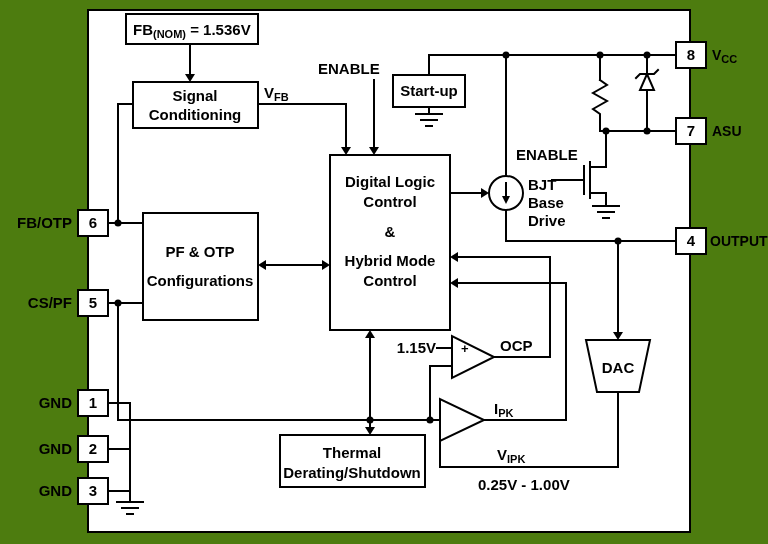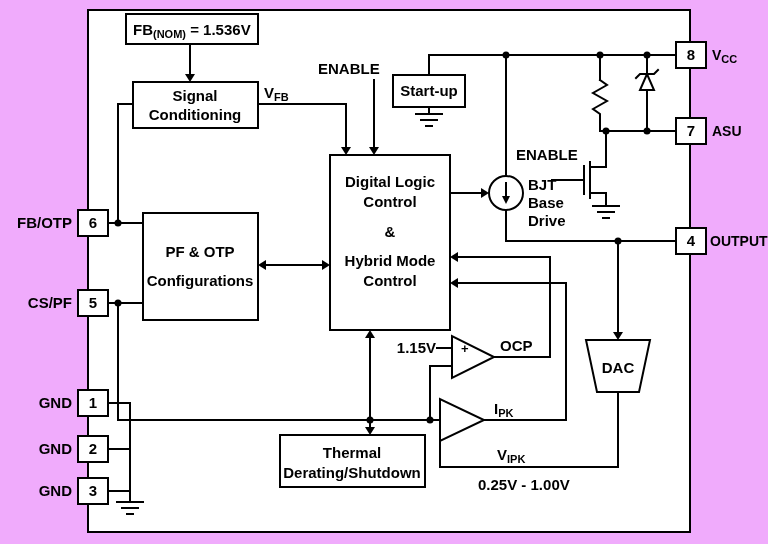--- a/index.html
+++ b/index.html
@@ -1,16 +1,16 @@
 <!DOCTYPE html>
 <html><head>
 <meta charset="utf-8">
 <style>
   html,body{margin:0;padding:0;background:#fff;}
-  .stage{width:768px;height:544px;position:relative;background:#f0abfc;}
+  .stage{width:768px;height:544px;position:relative;background:#4d7c0f;}
   svg text{font-family:"Liberation Sans",sans-serif;font-weight:bold;fill:#000;}
   .t15{font-size:15px;}
   .t14{font-size:14px;}
   .t13{font-size:13px;}
   .sub{font-size:11px;}
   .mid{text-anchor:middle;}
   .end{text-anchor:end;}
   .wire{stroke:#000;stroke-width:2;fill:none;stroke-linecap:square;stroke-linejoin:miter;}
   .box{fill:#fff;stroke:#000;stroke-width:2;}
   .head{fill:#000;stroke:none;}

